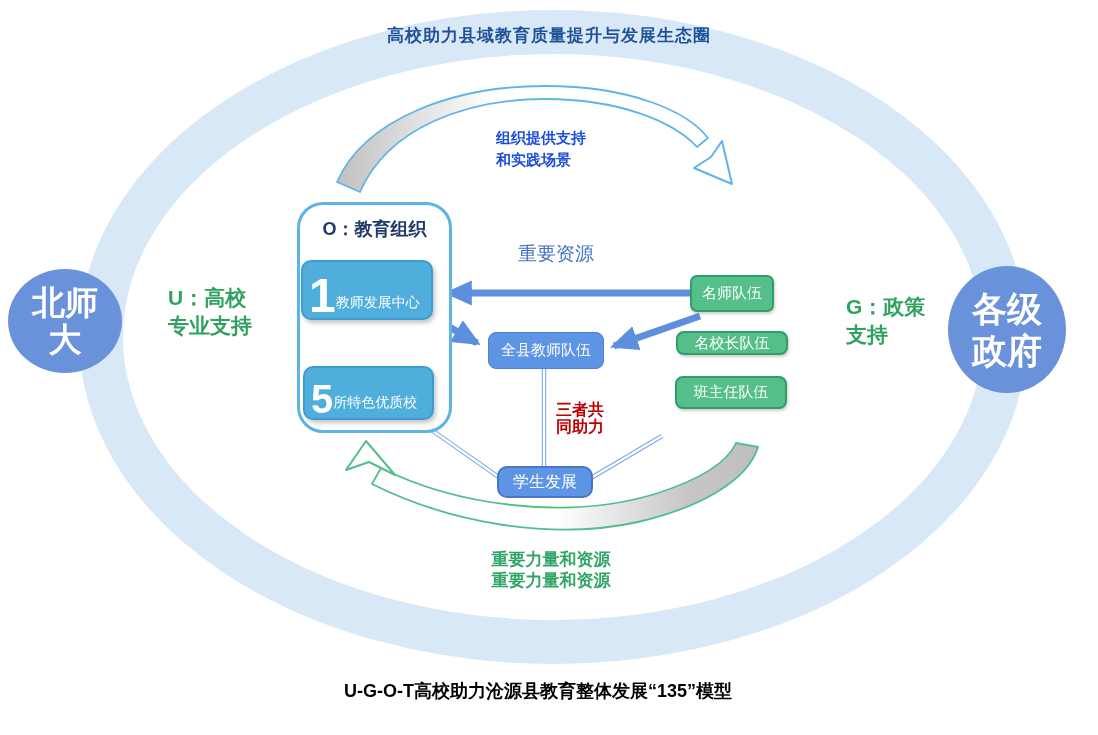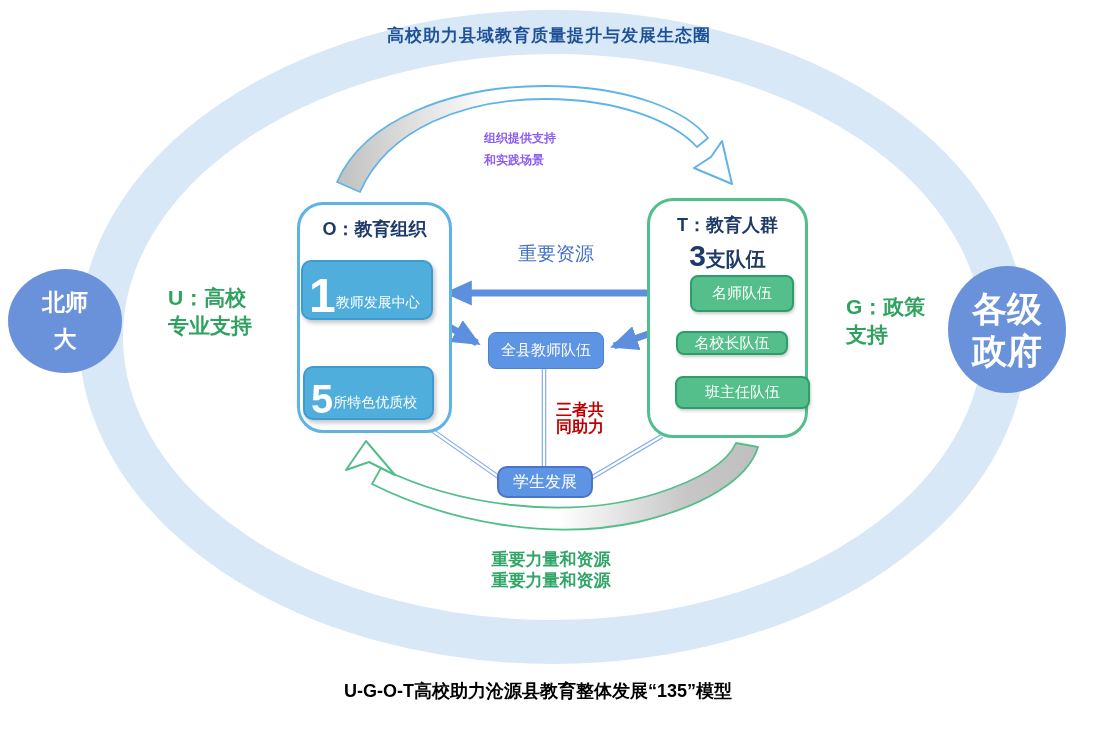--- a/index.html
+++ b/index.html
@@ -4,21 +4,21 @@
 <style>
   html,body{margin:0;padding:0;background:#fff;}
   #stage{position:relative;width:1098px;height:735px;background:#fff;overflow:hidden;
          font-family:"Liberation Sans","DejaVu Sans",sans-serif;}
   #shapes{position:absolute;left:0;top:0;z-index:1;}
   .abs{position:absolute;z-index:2;box-sizing:border-box;}
   .title-top{left:0;top:24px;width:1098px;text-align:center;font-size:17px;font-weight:bold;
              color:#1F5199;letter-spacing:1px;}
   .circle{border-radius:50%;background:#6A92DB;color:#fff;font-weight:bold;display:flex;
           flex-direction:column;align-items:center;justify-content:center;text-align:center;}
-  .circle-left{left:8px;top:269px;width:114px;height:104px;font-size:23px;line-height:37px;}
+  .circle-left{left:8px;top:269px;width:114px;height:104px;font-size:33px;line-height:37px;}
   .circle-right{left:948px;top:266px;width:118px;height:127px;font-size:35px;line-height:42px;}
   .side-label{font-size:21px;font-weight:bold;color:#2FA25F;line-height:28px;}
   .u-label{left:168px;top:284px;}
   .g-label{left:846px;top:293px;}
   .frame{background:#fff;border-radius:26px;}
   .o-frame{left:297px;top:202px;width:155px;height:231px;border:3px solid #5CB3E4;}
   .t-frame{left:647px;top:198px;width:161px;height:240px;border:3px solid #52BE8C;}
   .frame-title{margin-top:12px;text-align:center;font-size:18px;font-weight:bold;color:#1E3A68;}
   .t-sub{text-align:center;color:#1E3A68;font-weight:bold;margin-top:2px;}
   .t-sub .big{font-size:30px;}
@@ -28,32 +28,32 @@
            box-shadow:2px 3px 4px rgba(90,90,90,.35);}
   .num-box .big-num{font-weight:bold;line-height:.92;}
   .num-box .num-label{font-size:14px;padding-bottom:6px;white-space:nowrap;}
   .nb1{left:301px;top:260px;width:132px;height:60px;}
   .nb1 .big-num{font-size:48px;}
   .nb2{left:303px;top:366px;width:131px;height:54px;}
   .nb2 .big-num{font-size:40px;}
   .team-box{background:#54BF8B;border:2px solid #2E9E68;border-radius:8px;color:#fff;
             font-size:15px;display:flex;align-items:center;justify-content:center;
             box-shadow:1px 2px 3px rgba(90,90,90,.3);}
-  .team0{left:690px;top:275px;width:104px;height:37px;}
+  .team0{left:690px;top:275px;width:84px;height:37px;border-radius:7px;}
   .team1{left:676px;top:331px;width:112px;height:24px;}
-  .team2{left:675px;top:376px;width:135px;height:33px;}
+  .team2{left:675px;top:376px;width:112px;height:33px;}
   .resource-label{left:500px;top:241px;width:112px;text-align:center;font-size:19px;color:#4472C4;}
   .blue-node{background:#5E94E4;color:#fff;display:flex;align-items:center;justify-content:center;}
   .teachers-box{left:488px;top:332px;width:116px;height:37px;border-radius:8px;font-size:15px;
                 border:1px solid #5080D2;}
   .students-box{left:497px;top:466px;width:96px;height:32px;border-radius:10px;font-size:16px;
                 border:2px solid #4A74CC;}
   .joint-label{left:545px;top:401px;width:70px;text-align:center;color:#C00000;
                font-weight:bold;font-size:16px;line-height:17px;}
-  .top-arrow-label{left:484px;top:127px;font-size:12px;font-weight:bold;color:#8b5cf6;line-height:22px;}
+  .top-arrow-label{left:496px;top:127px;font-size:15px;font-weight:bold;color:#1d4ed8;line-height:22px;}
   .bottom-arrow-label{left:465px;top:549px;width:172px;text-align:center;font-size:17px;
                       font-weight:bold;color:#31A567;line-height:21px;}
   .caption{left:0;top:679px;width:1076px;text-align:center;font-size:18px;font-weight:bold;color:#000;}
 </style>
 </head>
 <body>
 
 <div id="stage">
 
   <svg id="shapes" width="1098" height="735" viewBox="0 0 1098 735">
@@ -135,26 +135,20 @@
   </div>
   <div class="abs num-box nb1">
     <span class="big-num">1</span>
     <span class="num-label">教师发展中心</span>
   </div>
   <div class="abs num-box nb2">
     <span class="big-num">5</span>
     <span class="num-label">所特色优质校</span>
   </div>
 
-  <div class="abs frame t-frame">
-    <div class="frame-title">T：教育人群</div>
-    <div class="t-sub">
-      <span class="big">3</span><span class="small">支队伍</span>
-    </div>
-  </div>
   <div class="abs team-box team0">名师队伍</div>
   <div class="abs team-box team1">名校长队伍</div>
   <div class="abs team-box team2">班主任队伍</div>
 
   <div class="abs resource-label">重要资源</div>
   <div class="abs blue-node teachers-box">全县教师队伍</div>
   <div class="abs joint-label">
     <div>三者共</div>
     <div>同助力</div>
   </div>

